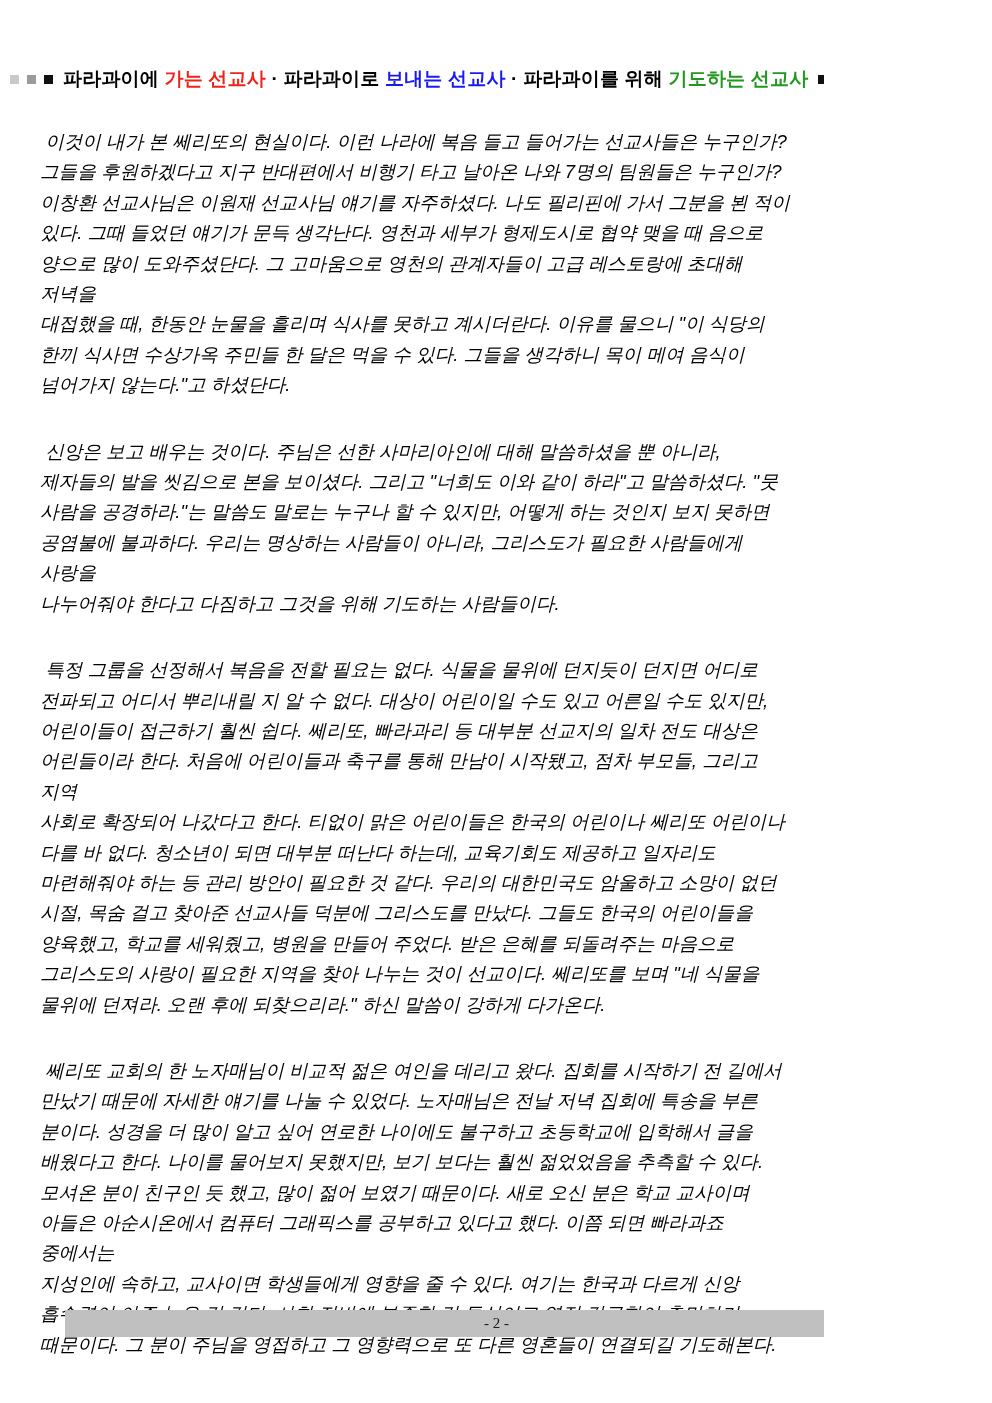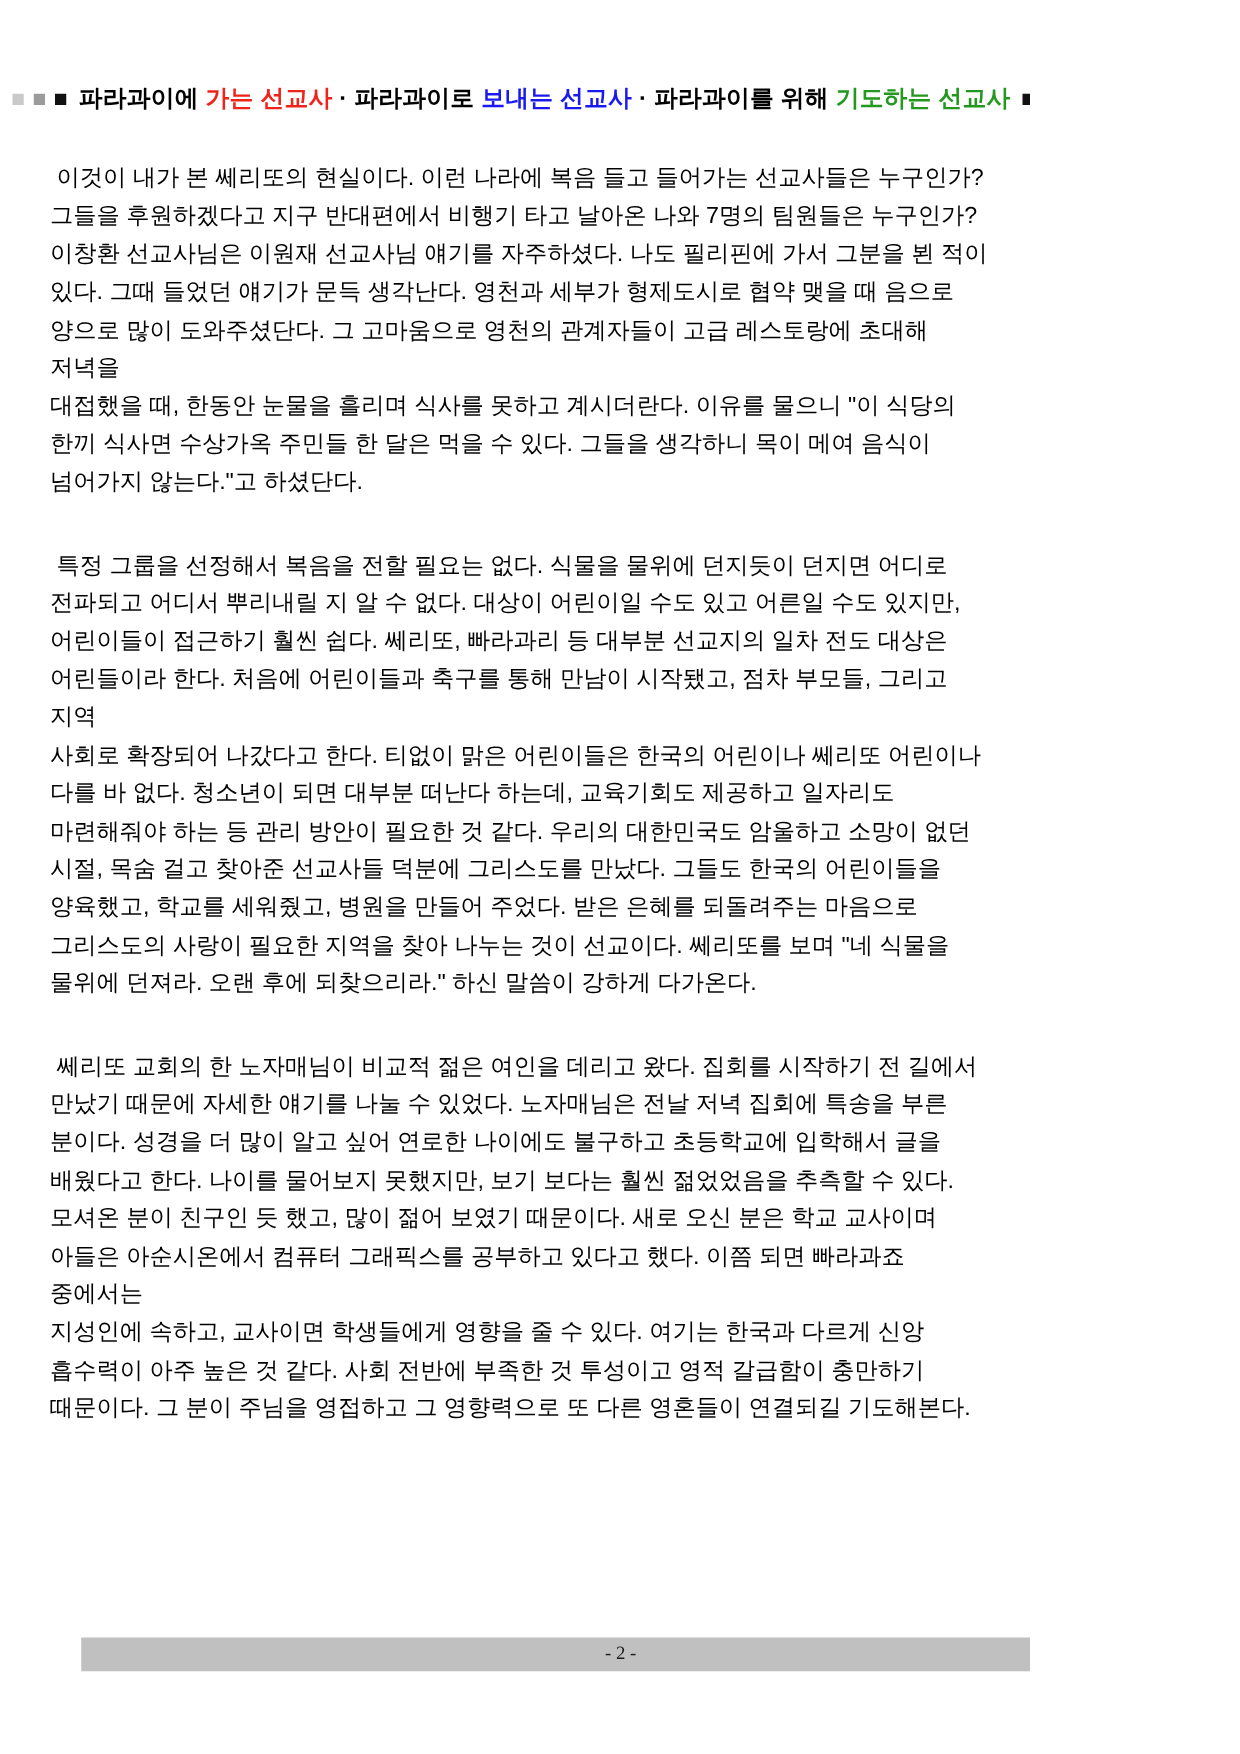--- a/index.html
+++ b/index.html
@@ -19,21 +19,21 @@
     white-space:nowrap;
   }
   .sq{
     display:inline-block;
     width:9px;height:9px;
     margin:0 4px;
     transform:translateY(-1px);
   }
   .squares{display:inline-block;margin:0 6px;}
   .content{
-    position:absolute;top:127px;left:40px;right:24px;
+    position:absolute;top:127px;left:40px;right:24px;font-style:italic;
   }
   .para{
     margin:0 0 36px 0;
     font-size:18.6px;
     line-height:30.4px;
     white-space:pre-wrap;
     word-break:keep-all;
     color:#000000;
   }
   .footer-bar{
@@ -56,20 +56,25 @@
 
   <div class="content">
     <p class="para"> 이것이 내가 본 쎄리또의 현실이다. 이런 나라에 복음 들고 들어가는 선교사들은 누구인가?
 그들을 후원하겠다고 지구 반대편에서 비행기 타고 날아온 나와 7명의 팀원들은 누구인가?
 이창환 선교사님은 이원재 선교사님 얘기를 자주하셨다. 나도 필리핀에 가서 그분을 뵌 적이
 있다. 그때 들었던 얘기가 문득 생각난다. 영천과 세부가 형제도시로 협약 맺을 때 음으로
 양으로 많이 도와주셨단다. 그 고마움으로 영천의 관계자들이 고급 레스토랑에 초대해 저녁을
 대접했을 때, 한동안 눈물을 흘리며 식사를 못하고 계시더란다. 이유를 물으니 "이 식당의
 한끼 식사면 수상가옥 주민들 한 달은 먹을 수 있다. 그들을 생각하니 목이 메여 음식이
 넘어가지 않는다."고 하셨단다.</p>
+    <p class="para"> 신앙은 보고 배우는 것이다. 주님은 선한 사마리아인에 대해 말씀하셨을 뿐 아니라,
+제자들의 발을 씻김으로 본을 보이셨다. 그리고 "너희도 이와 같이 하라"고 말씀하셨다. "뭇
+사람을 공경하라."는 말씀도 말로는 누구나 할 수 있지만, 어떻게 하는 것인지 보지 못하면
+공염불에 불과하다. 우리는 명상하는 사람들이 아니라, 그리스도가 필요한 사람들에게 사랑을
+나누어줘야 한다고 다짐하고 그것을 위해 기도하는 사람들이다.</p>
     <p class="para"> 특정 그룹을 선정해서 복음을 전할 필요는 없다. 식물을 물위에 던지듯이 던지면 어디로
 전파되고 어디서 뿌리내릴 지 알 수 없다. 대상이 어린이일 수도 있고 어른일 수도 있지만,
 어린이들이 접근하기 훨씬 쉽다. 쎄리또, 빠라과리 등 대부분 선교지의 일차 전도 대상은
 어린들이라 한다. 처음에 어린이들과 축구를 통해 만남이 시작됐고, 점차 부모들, 그리고 지역
 사회로 확장되어 나갔다고 한다. 티없이 맑은 어린이들은 한국의 어린이나 쎄리또 어린이나
 다를 바 없다. 청소년이 되면 대부분 떠난다 하는데, 교육기회도 제공하고 일자리도
 마련해줘야 하는 등 관리 방안이 필요한 것 같다. 우리의 대한민국도 암울하고 소망이 없던
 시절, 목숨 걸고 찾아준 선교사들 덕분에 그리스도를 만났다. 그들도 한국의 어린이들을
 양육했고, 학교를 세워줬고, 병원을 만들어 주었다. 받은 은혜를 되돌려주는 마음으로
 그리스도의 사랑이 필요한 지역을 찾아 나누는 것이 선교이다. 쎄리또를 보며 "네 식물을

